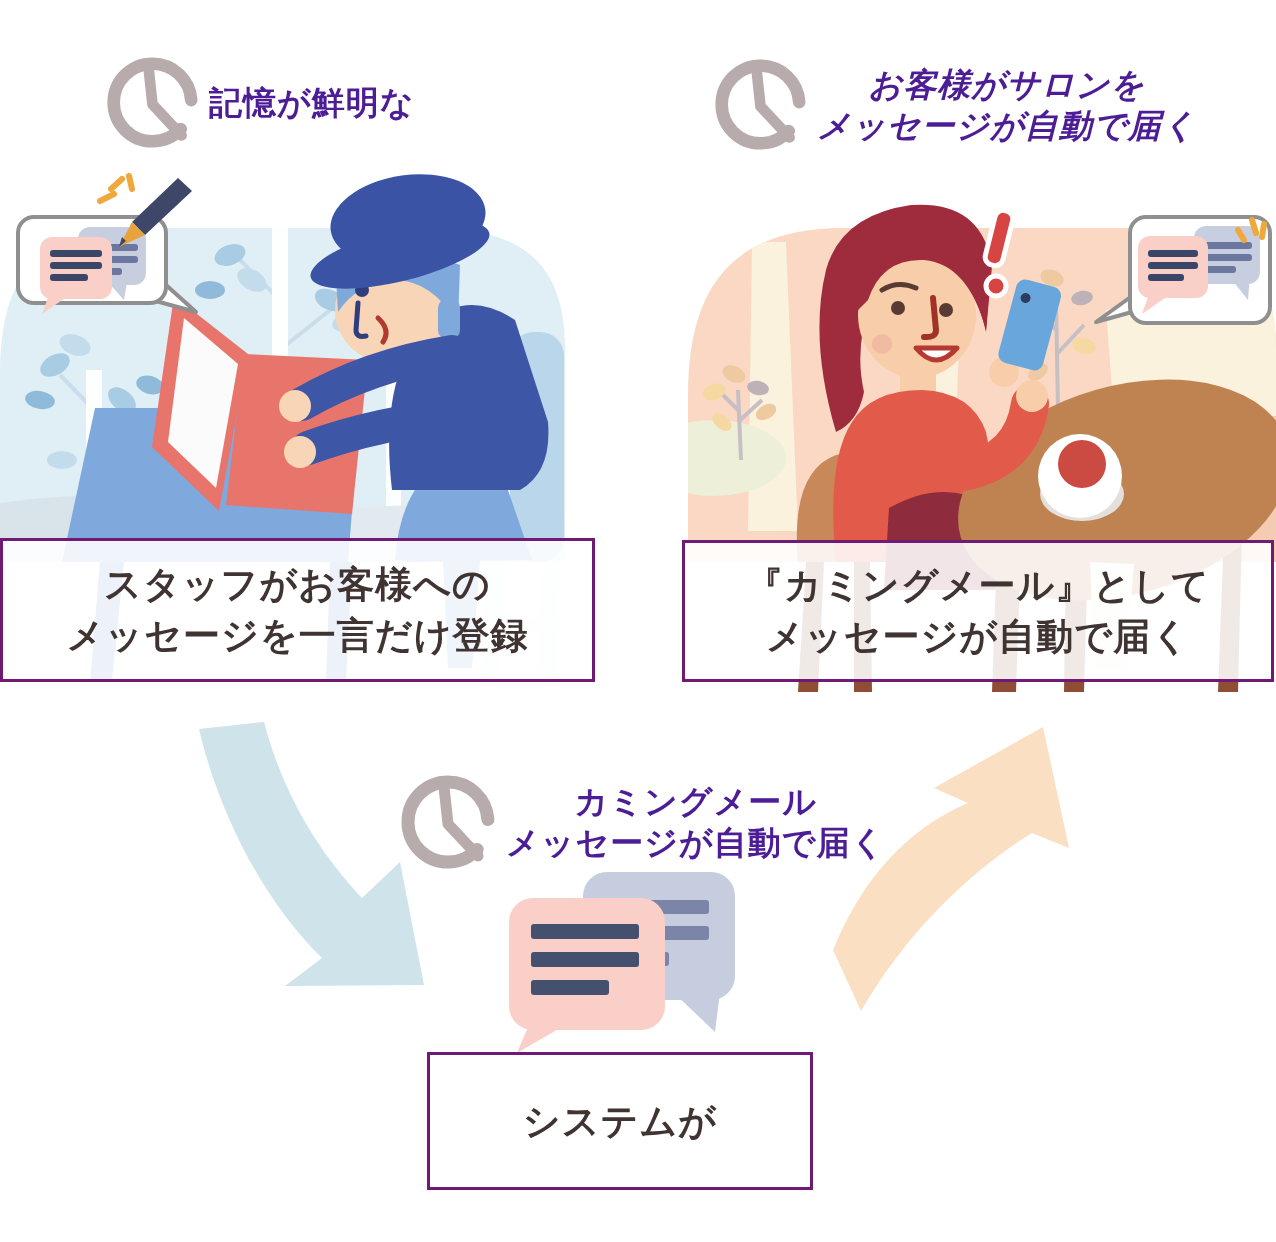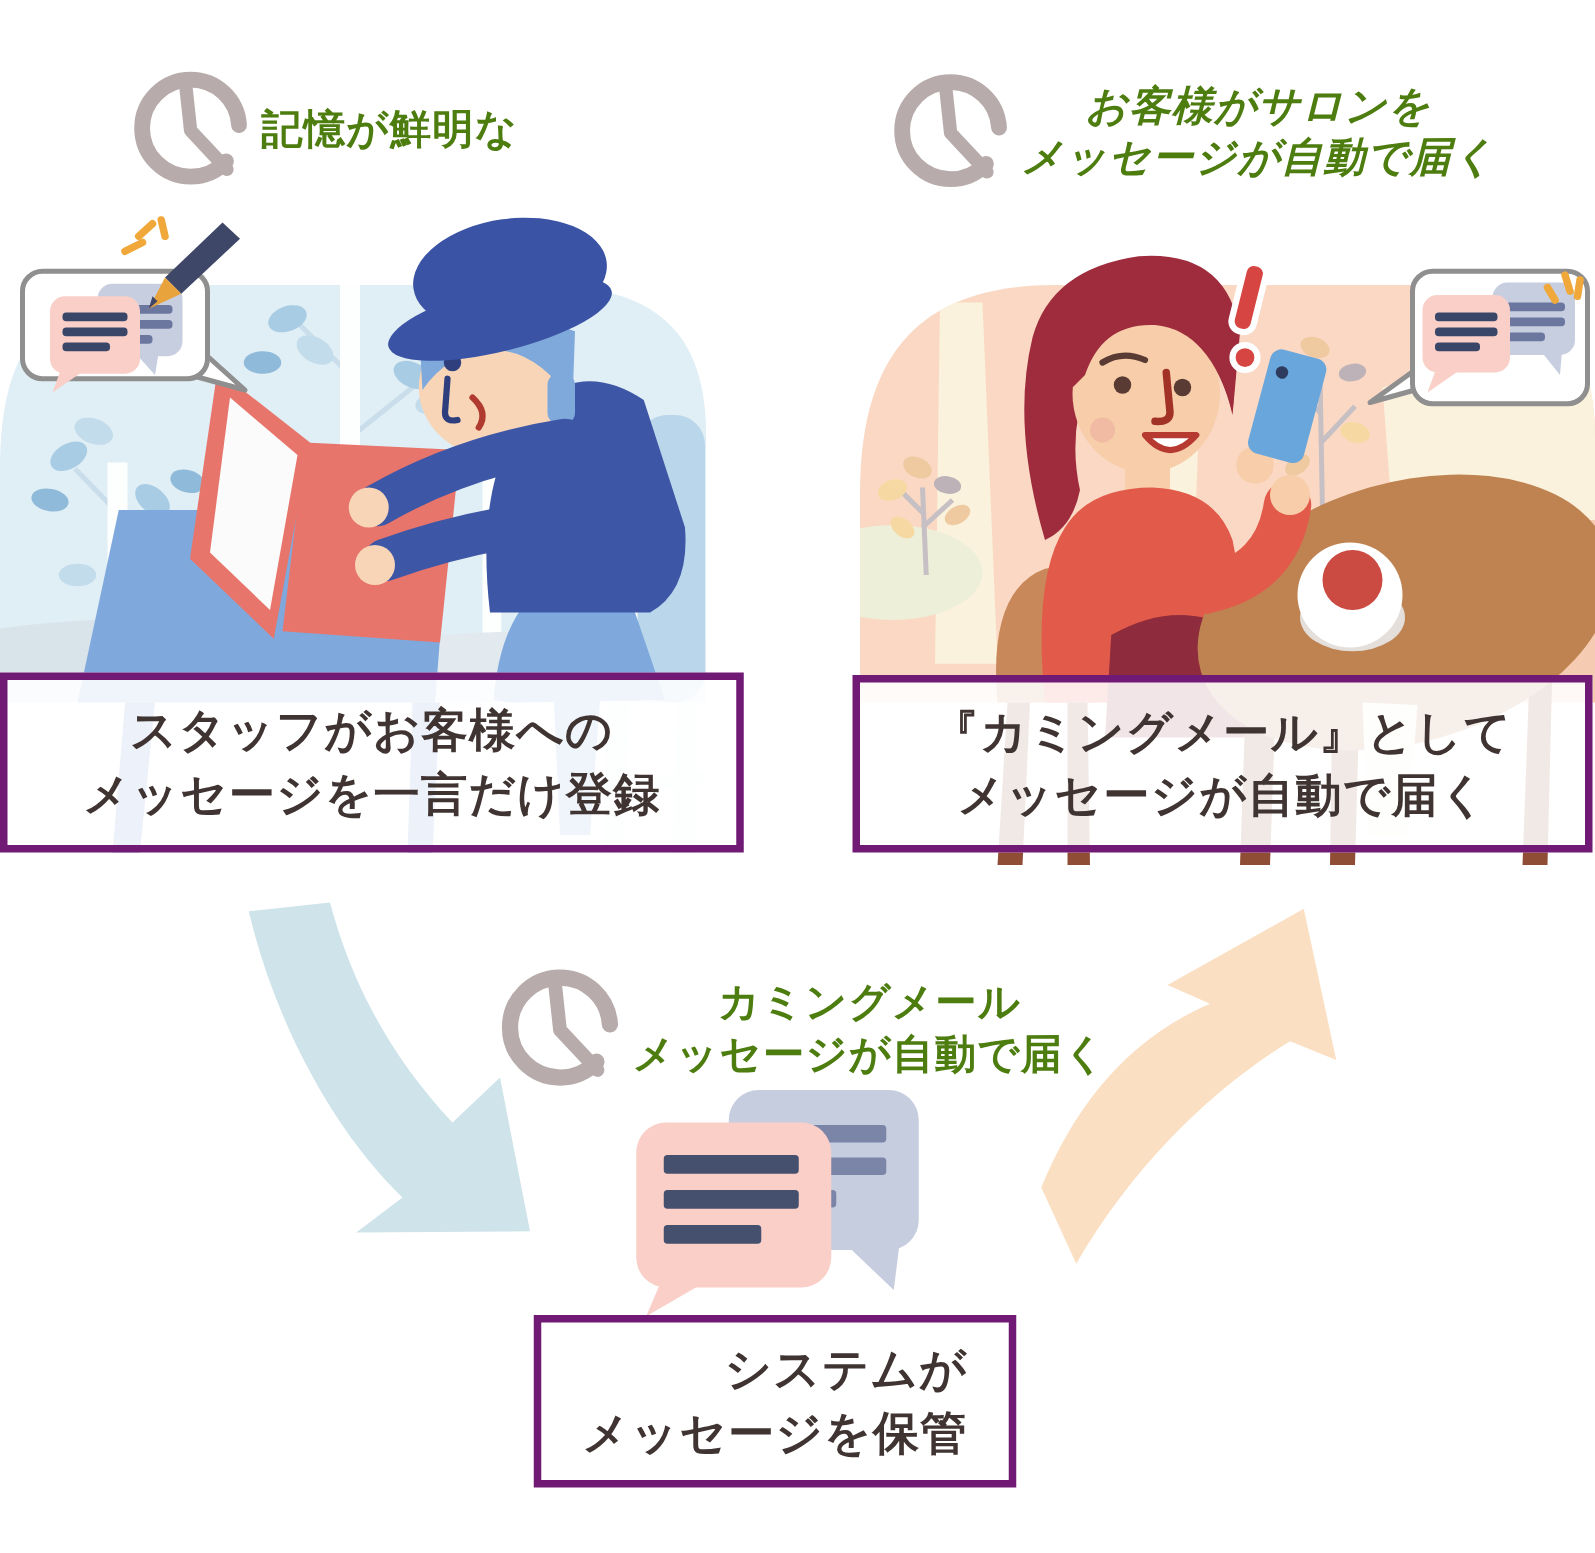--- a/index.html
+++ b/index.html
@@ -4,26 +4,26 @@
 <style>
   html,body{margin:0;padding:0;background:#ffffff;}
   .canvas{
     position:relative;width:1276px;height:1242px;background:#ffffff;overflow:hidden;
     font-family:"DejaVu Sans","Liberation Sans",sans-serif;
   }
   .abs{position:absolute;}
   
   .timing{display:flex;align-items:center;gap:8px;z-index:5;}
   .timing .clock{width:97px;height:97px;flex:0 0 auto;}
-  .timing .t-lines{text-align:center;color:#4d7c0f;font-weight:700;
+  .timing .t-lines{text-align:center;color:#4c1d95;font-weight:700;
     font-size:33px;line-height:41px;letter-spacing:1px;white-space:nowrap;}
   .timing .t-lines span{display:block;}
   
   .caption-box{
-    box-sizing:border-box;border:6px solid #701a75;background:rgba(255,255,255,.88);
+    box-sizing:border-box;border:3px solid #701a75;background:rgba(255,255,255,.88);
     display:flex;align-items:center;justify-content:center;text-align:center;
     z-index:6;
   }
   .caption-box .c-lines{color:#3f3432;font-weight:700;font-size:37px;line-height:51px;
     letter-spacing:1px;white-space:nowrap;}
   .caption-box .c-lines span{display:block;}
   svg{display:block;}
   .scene{z-index:1;}
   .arrows{z-index:3;pointer-events:none;}
   .bubbles-center{z-index:2;}
@@ -313,17 +313,16 @@
       <polygon points="26,160 12,193 62,164" fill="#F9CFC8"></polygon>
       <rect x="26" y="64" width="108" height="15" rx="3" fill="#454F6E"></rect>
       <rect x="26" y="92" width="108" height="15" rx="3" fill="#454F6E"></rect>
       <rect x="26" y="120" width="78" height="15" rx="3" fill="#454F6E"></rect>
     </g>
   </svg>
 
   <div class="abs caption-box" style="left:427px;top:1052px;width:386px;height:138px;text-align:right;">
     <div class="c-lines">
       <span>システムが</span>
-      <span>メッセージを保管</span>
     </div>
   </div>
 
 </div>
 
 </body></html>

